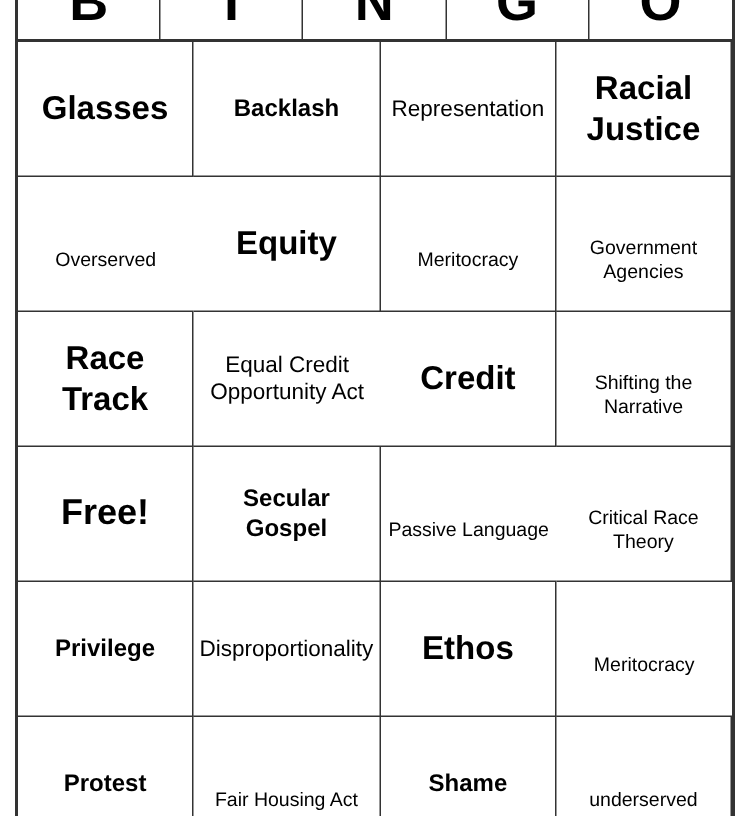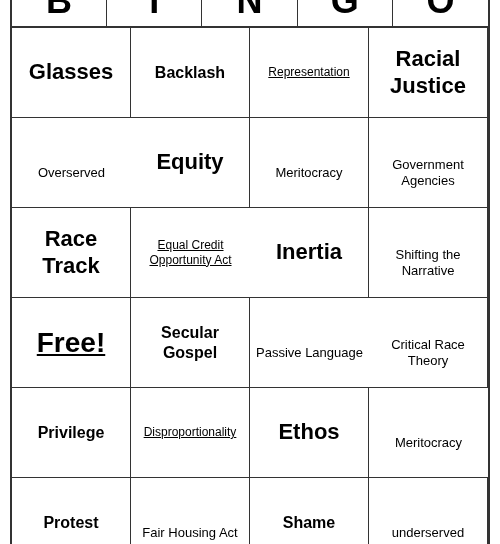--- a/index.html
+++ b/index.html
@@ -52,22 +52,22 @@
     }
     .bingo-cell:nth-child(n+21) {
       border-bottom: none;
     }
     .cell-text {
       line-height: 1.2;
     }
     .size-lg { font-size: 22px; font-weight: bold; }
     .size-md { font-size: 16px; font-weight: bold; }
     .size-sm { font-size: 13px; margin-top: 20px; }
-    .size-xs { font-size: 12px; text-decoration: underline; }
-    .free-cell { font-size: 28px; font-weight: bold; text-decoration: underline; }
+    .size-xs { font-size: 15px; }
+    .free-cell { font-size: 24px; font-weight: bold; }
   </style>
 </head>
 <body>
 
 <div class="bingo-card">
   <div class="bingo-header">
   <div class="bingo-header-cell">B</div>
       <div class="bingo-header-cell">I</div>
       <div class="bingo-header-cell">N</div>
       <div class="bingo-header-cell">G</div>
@@ -98,21 +98,21 @@
       <div class="bingo-cell">
         <span class="cell-text size-sm">Government Agencies</span>
       </div>
       <div class="bingo-cell">
         <span class="cell-text size-lg">Race Track</span>
       </div>
       <div class="bingo-cell">
         <span class="cell-text size-xs">Equal Credit Opportunity Act</span>
       </div>
       <div class="bingo-cell">
-        <span class="cell-text size-lg">Inertia</span>
+        <span class="cell-text size-lg">Credit</span>
       </div>
       <div class="bingo-cell">
         <span class="cell-text size-sm">Shifting the Narrative</span>
       </div>
       <div class="bingo-cell">
         <span class="cell-text free-cell">Free!</span>
       </div>
       <div class="bingo-cell">
         <span class="cell-text size-md">Secular Gospel</span>
       </div>

